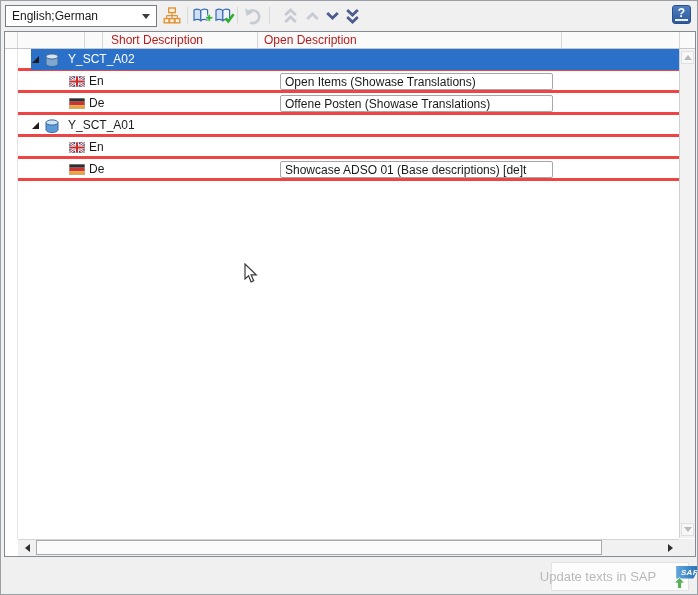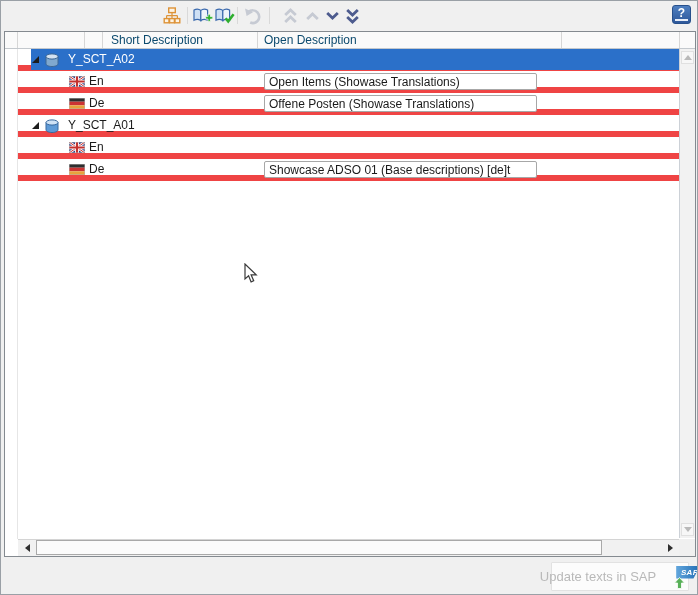--- a/index.html
+++ b/index.html
@@ -28,32 +28,32 @@
   .help-btn{
     position:absolute;left:671px;top:4px;width:19px;height:19px;border-radius:3px;
     background:linear-gradient(180deg,#4e7fc0,#2e589a);border:1px solid #27508c;
     color:#fff;font-weight:bold;font-size:12px;text-align:center;line-height:15px;
   }
   .help-btn .pages{position:absolute;left:2px;right:2px;bottom:2px;height:2px;background:#e8eef8}
   
   .grid{position:absolute;left:3px;top:30px;width:692px;height:526px;background:#fff;border:1px solid #848a90}
   .gh{position:absolute;left:0;top:0;width:690px;height:17px;background:#fafafa;border-bottom:1px solid #c3c8cd}
   .gh-line{position:absolute;top:0;width:1px;height:16px;background:#d6d6d6}
-  .gh-label{position:absolute;top:1px;color:#0c4a6e;white-space:nowrap}
+  .gh-label{position:absolute;top:1px;color:#b91c1c;white-space:nowrap}
   .rail-line{position:absolute;left:12px;top:17px;width:1px;height:490px;background:#e6e6e6}
-  .row{position:absolute;left:13px;width:661px;height:22px;background:#fff;border-bottom:6px solid #ef4444}
+  .row{position:absolute;left:13px;width:661px;height:22px;background:#fff;border-bottom:3px solid #ef4444}
   .sel-bar{position:absolute;left:13px;top:0;right:0;height:21px;background:var(--selection-blue)}
   .tw{position:absolute;left:13px;top:6px;width:9px;height:9px}
   .obj-icon{position:absolute;left:26px;top:4px}
   .obj-label{position:absolute;left:50px;top:3px;white-space:nowrap}
   .row.selected .obj-label{color:#fff}
   .flag{position:absolute;left:51px;top:5px}
   .lang-label{position:absolute;left:71px;top:3px}
   .ld-input{
-    position:absolute;left:246px;top:2px;width:273px;height:17px;border:1px solid #a7a7a7;
+    position:absolute;left:262px;top:2px;width:273px;height:17px;border:1px solid #a7a7a7;
     border-radius:2px;font-family:"Liberation Sans",sans-serif;font-size:12px;color:#1a1a1a;
     padding:0 4px;background:#fff;outline:none;
   }
   
   .vscroll{position:absolute;left:674px;top:17px;width:16px;height:489px;background:#f2f2f2;border-left:1px solid #ccd1d7}
   .vbtn{position:absolute;left:676px;width:13px;height:13px;background:#f7f7f7;border:1px solid #e0e0e0;display:flex;align-items:center;justify-content:center}
   .vbtn.up{top:19px}.vbtn.down{top:491px}
   .tri-up{width:0;height:0;border-left:4px solid transparent;border-right:4px solid transparent;border-bottom:5px solid #b9b9b9}
   .tri-down{width:0;height:0;border-left:4px solid transparent;border-right:4px solid transparent;border-top:5px solid #b9b9b9}
   .hscroll{position:absolute;left:13px;top:507px;width:661px;height:17px;background:#f1f1f1;border-top:1px solid #d4d4d4}
@@ -73,20 +73,24 @@
   .sap-badge{position:absolute;right:0;top:1px;width:24px;height:13px;background:linear-gradient(90deg,#63a7dd,var(--sap-blue));clip-path:polygon(0 0,100% 0,72% 100%,0 100%)}
   .sap-badge span{display:block;color:#fff;font-weight:bold;font-style:italic;font-size:8px;line-height:13px;padding-left:3px;letter-spacing:.3px}
   .sap-arrow{position:absolute;left:0;bottom:0}
   .cursor{position:absolute;left:243px;top:262px;pointer-events:none}
 </style>
 </head>
 <body>
 
 <div class="window">
 
+  <div class="lang-select">
+    <span class="val">English;German</span>
+    <span class="dd-arrow"></span>
+  </div>
 
   <div class="tbtn" style="left:160px">
     <svg width="18" height="18" viewBox="0 0 18 18">
       <rect x="5.7" y="1" width="6.6" height="4.6" fill="#fdf3e4" style="stroke:var(--toolbar-accent)" stroke-width="1.4"></rect>
       <path d="M9 5.8 V8.6 M3.6 8.6 H14.4 M3.6 8.6 V11.4 M9 8.6 V11.4 M14.4 8.6 V11.4" fill="none" style="stroke:var(--toolbar-accent)" stroke-width="1.2"></path>
       <rect x="1.2" y="11.6" width="4.8" height="4.2" fill="#fdf3e4" style="stroke:var(--toolbar-accent)" stroke-width="1.4"></rect>
       <rect x="6.6" y="11.6" width="4.8" height="4.2" fill="#fdf3e4" style="stroke:var(--toolbar-accent)" stroke-width="1.4"></rect>
       <rect x="12" y="11.6" width="4.8" height="4.2" fill="#fdf3e4" style="stroke:var(--toolbar-accent)" stroke-width="1.4"></rect>
     </svg>
   </div>

